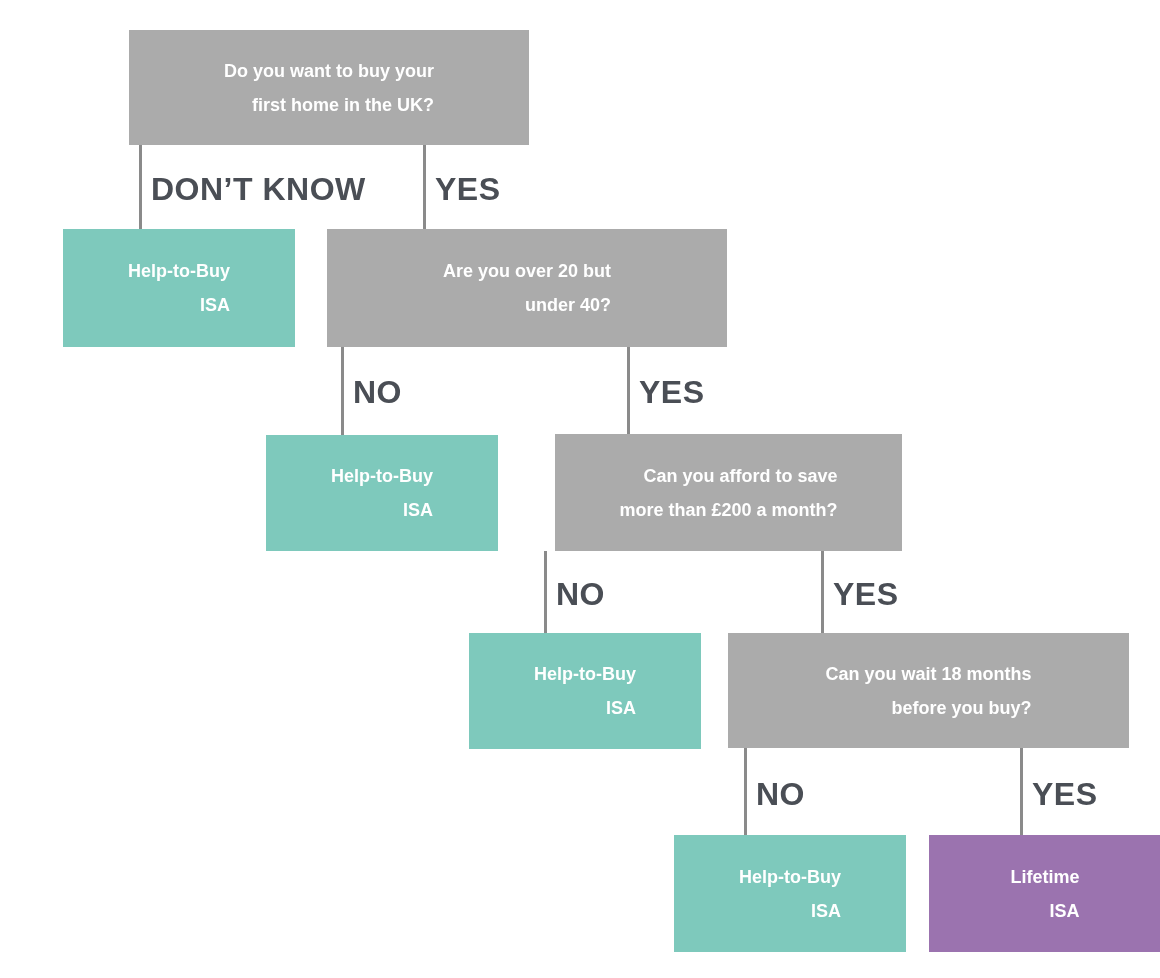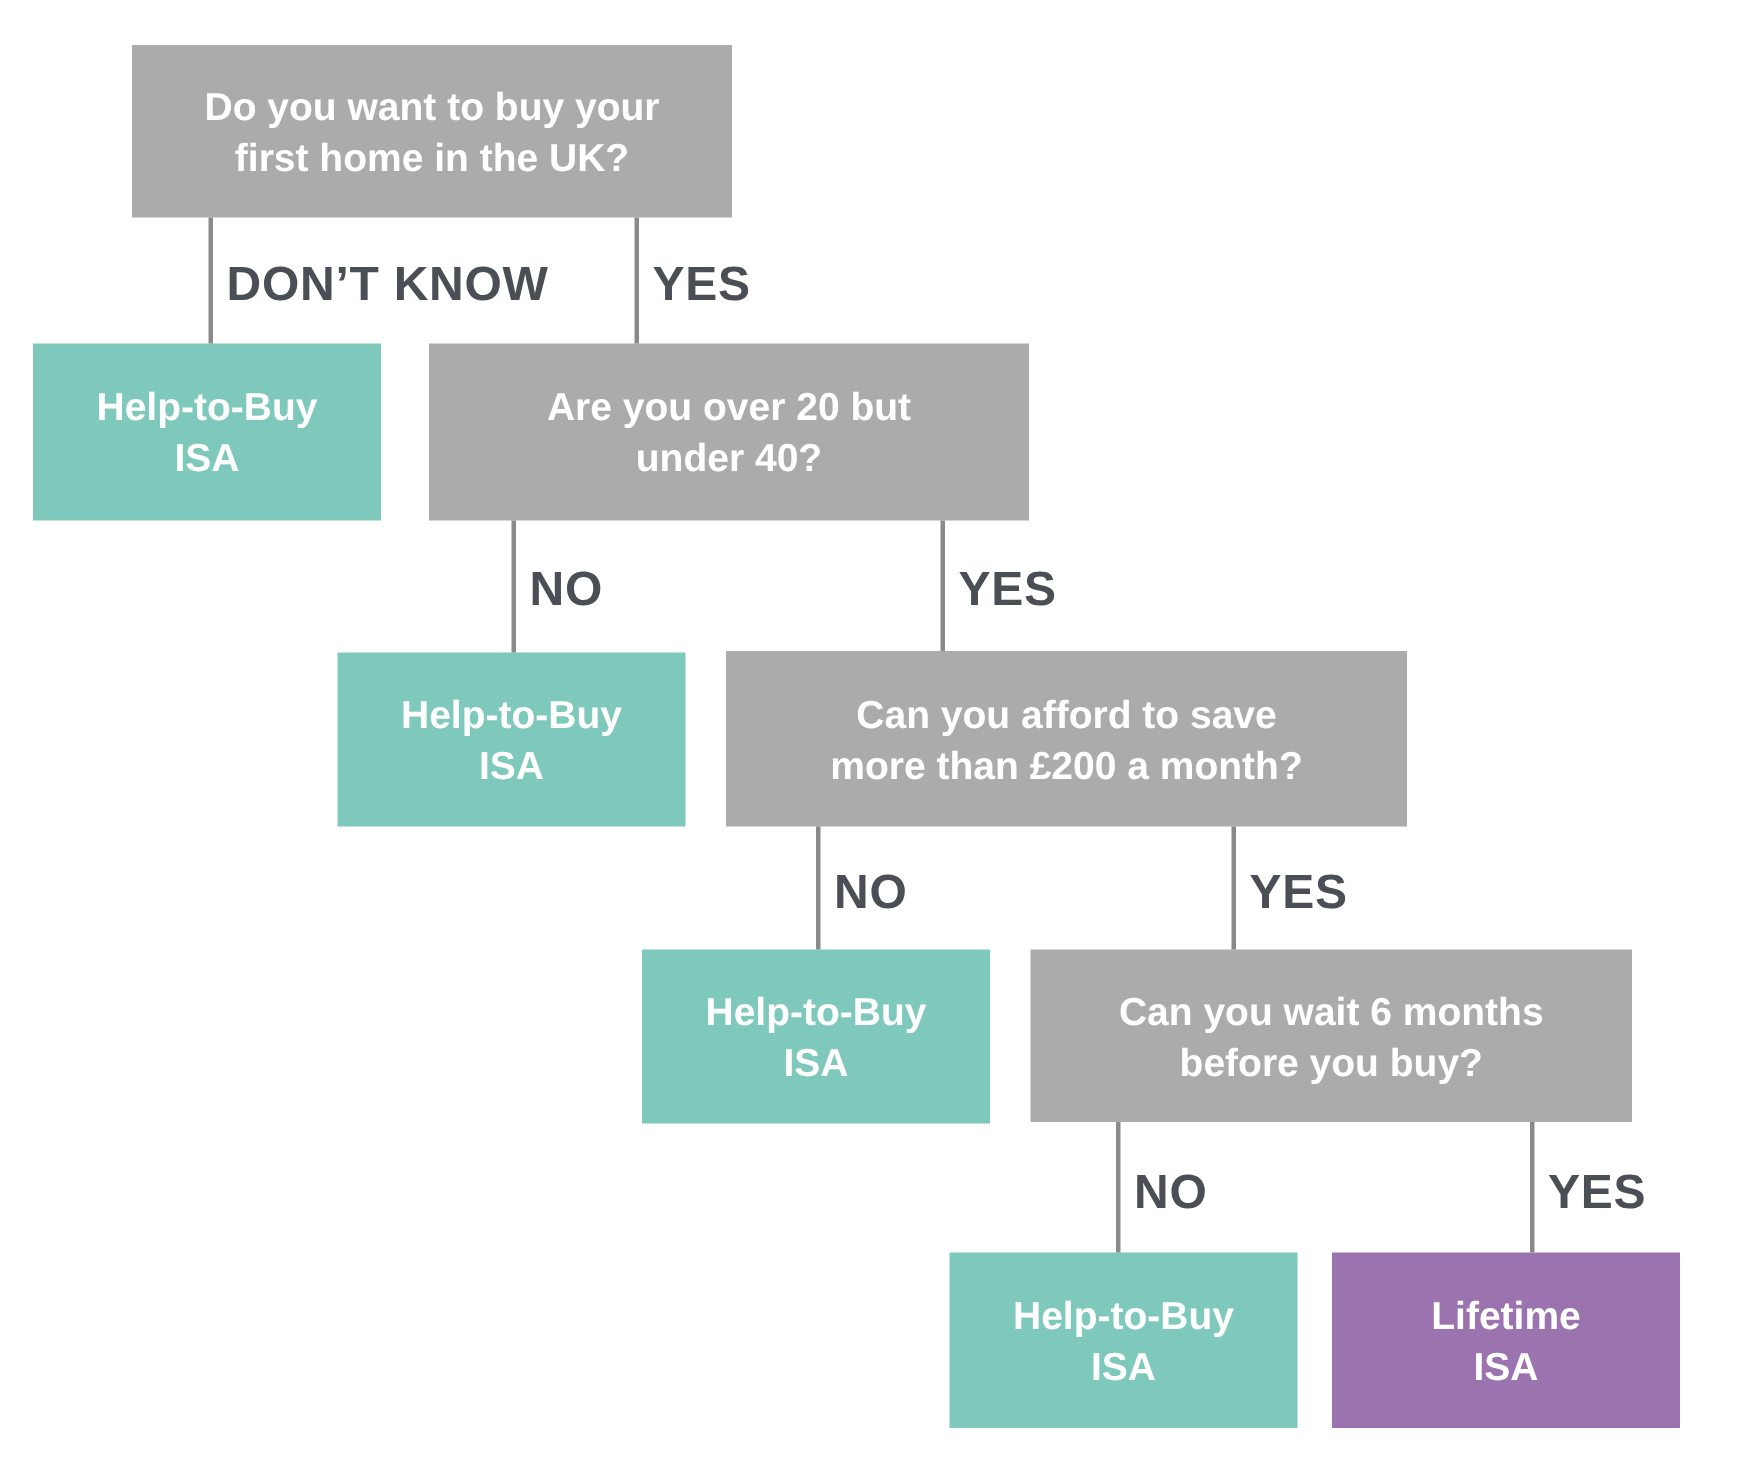--- a/index.html
+++ b/index.html
@@ -21,26 +21,27 @@
     width: 1160px;
     height: 978px;
     background: var(--background);
     overflow: hidden;
   }
   .box {
     position: absolute;
     display: flex;
     align-items: center;
     justify-content: center;
-    text-align: center;
+    text-align: right;
     white-space: pre-line;
     color: var(--box-text);
     font-weight: bold;
-    font-size: 26px;
+    font-size: 18px;
     line-height: 34px;
+    margin-left: 41px;
   }
   .box.question   { background: var(--question-box); }
   .box.helptobuy  { background: var(--help-to-buy-box); }
   .box.lifetime   { background: var(--lifetime-box); }
   .line {
     position: absolute;
     width: 3px;
     background: var(--connector);
   }
   .edge-label {
@@ -50,21 +51,21 @@
     font-size: 32px;
     line-height: 28px;
     letter-spacing: 0.5px;
     white-space: nowrap;
   }
   
   #q1 { left: 88px;  top: 30px;  width: 400px; height: 115px; }
   #a1 { left: 22px;  top: 229px; width: 232px; height: 118px; }
   #q2 { left: 286px; top: 229px; width: 400px; height: 118px; }
   #a2 { left: 225px; top: 435px; width: 232px; height: 116px; }
-  #q3 { left: 484px; top: 434px; width: 454px; height: 117px; }
+  #q3 { left: 514px; top: 434px; width: 347px; height: 117px; }
   #a3 { left: 428px; top: 633px; width: 232px; height: 116px; }
   #q4 { left: 687px; top: 633px; width: 401px; height: 115px; }
   #a4 { left: 633px; top: 835px; width: 232px; height: 117px; }
   #a5 { left: 888px; top: 835px; width: 232px; height: 117px; }
   
   #c1 { left: 139px;  top: 145px; height: 84px; }
   #c2 { left: 423px;  top: 145px; height: 84px; }
   #c3 { left: 341px;  top: 347px; height: 88px; }
   #c4 { left: 627px;  top: 347px; height: 87px; }
   #c5 { left: 544px;  top: 551px; height: 82px; }
@@ -85,21 +86,21 @@
 <body>
 
 <div class="canvas">
 
   <div class="box question" id="q1">Do you want to buy your
 first home in the UK?</div>
   <div class="box question" id="q2">Are you over 20 but
 under 40?</div>
   <div class="box question" id="q3">Can you afford to save
 more than £200 a month?</div>
-  <div class="box question" id="q4">Can you wait 6 months
+  <div class="box question" id="q4">Can you wait 18 months
 before you buy?</div>
 
   <div class="box helptobuy" id="a1">Help-to-Buy
 ISA</div>
   <div class="box helptobuy" id="a2">Help-to-Buy
 ISA</div>
   <div class="box helptobuy" id="a3">Help-to-Buy
 ISA</div>
   <div class="box helptobuy" id="a4">Help-to-Buy
 ISA</div>

